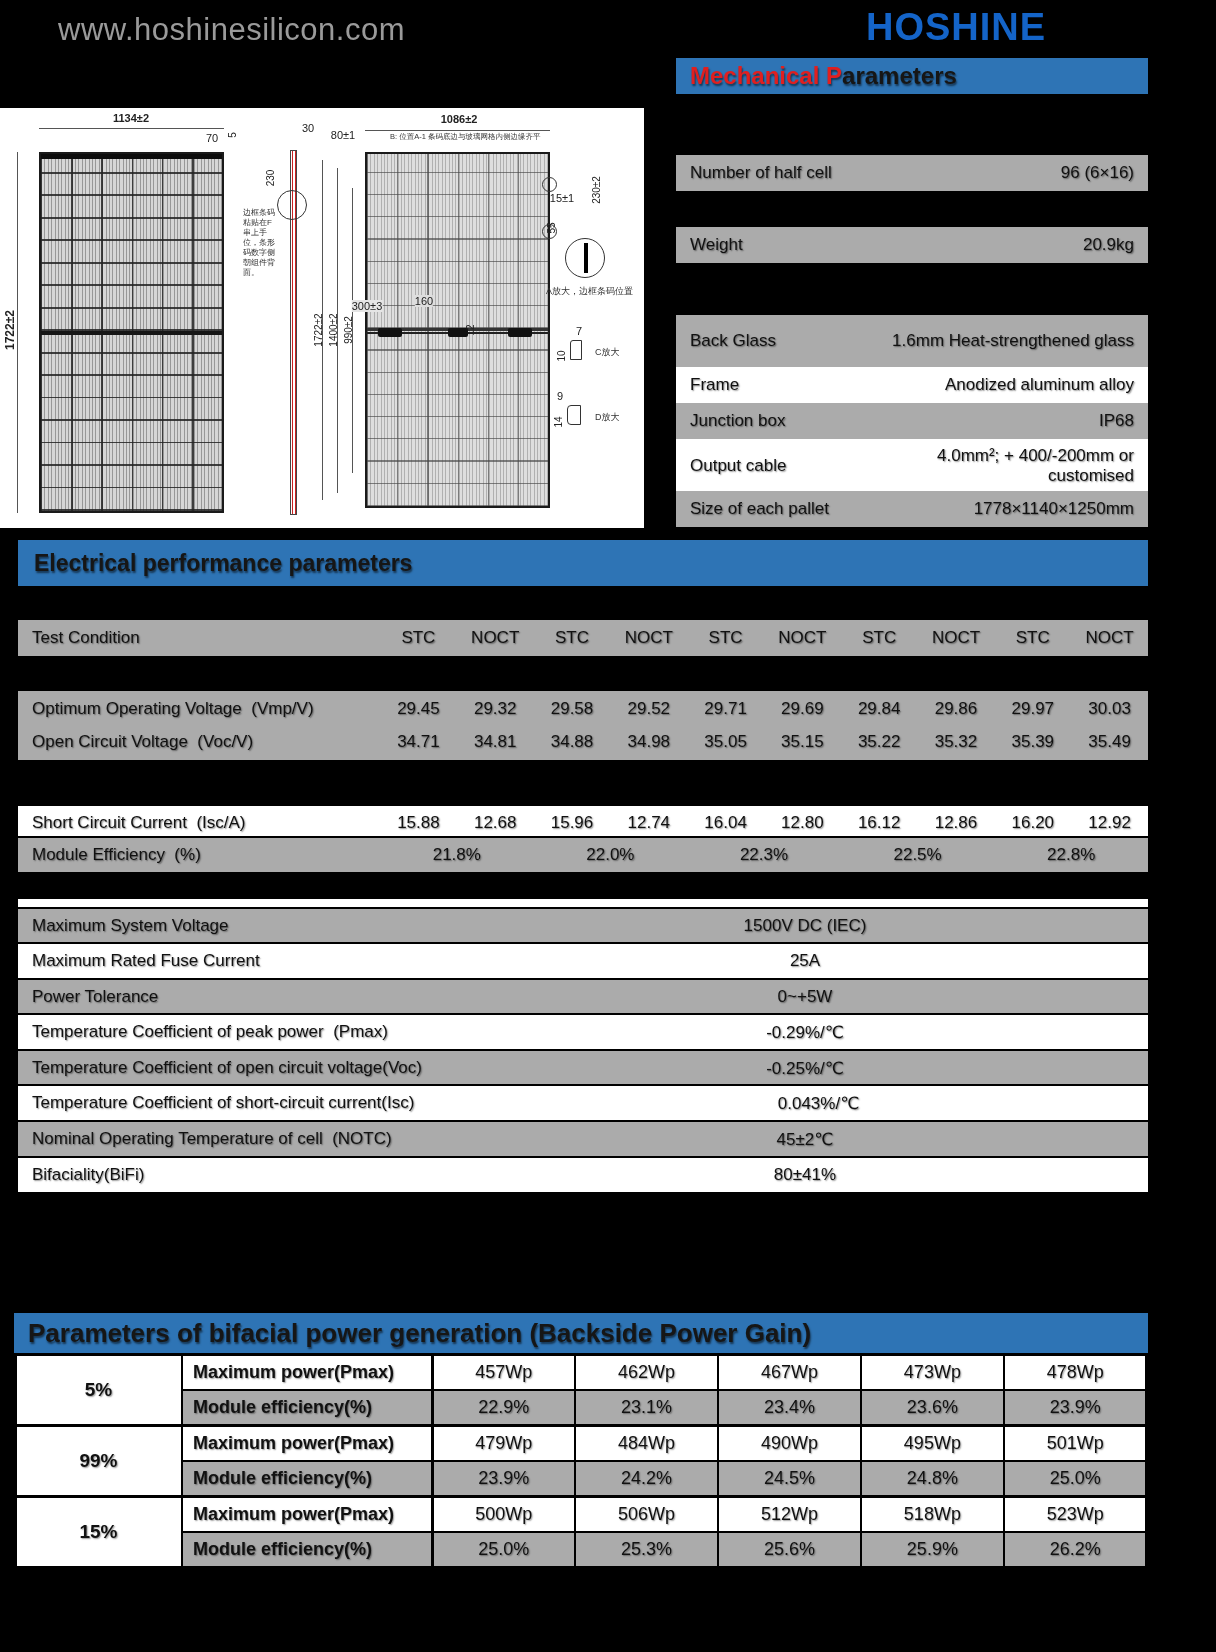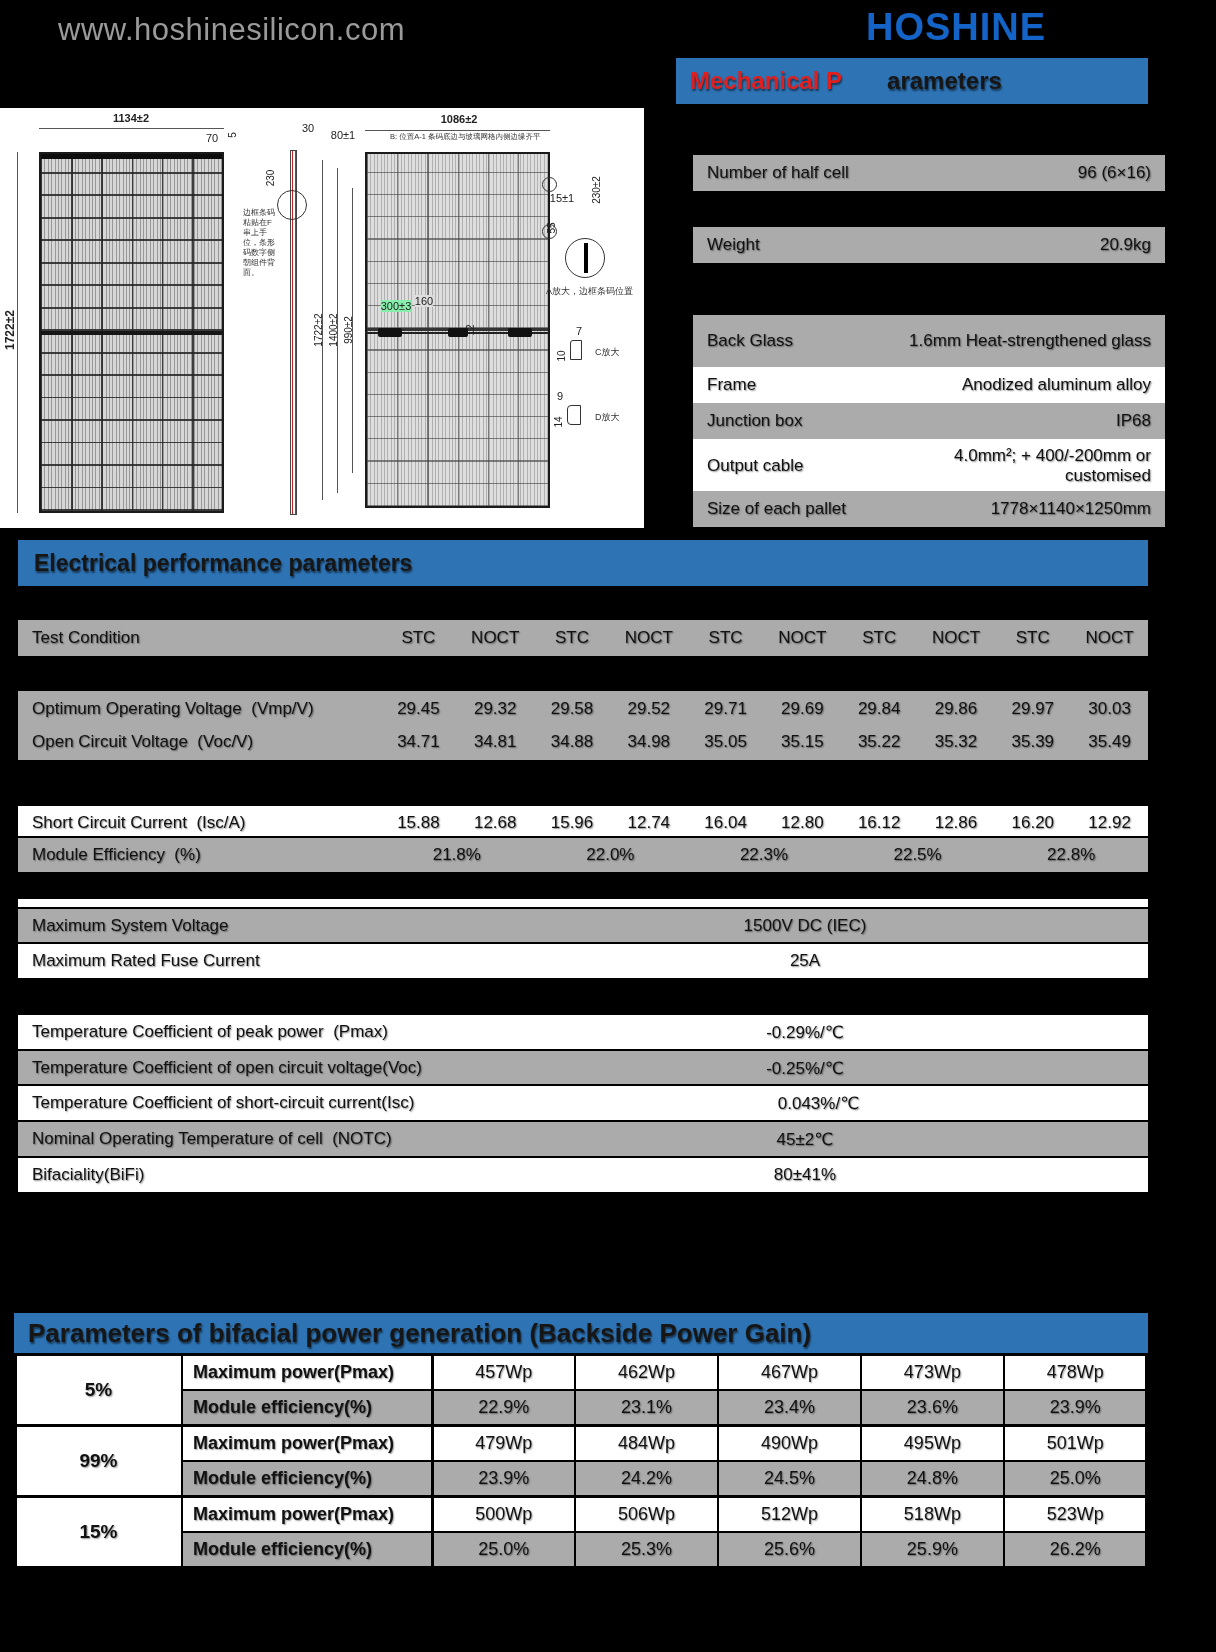--- a/index.html
+++ b/index.html
@@ -30,21 +30,21 @@
   .ptop{position:absolute;left:0;top:0;width:100%;height:5px;background:#0d0d0d;}
   .pmid{position:absolute;left:0;top:49.5%;width:100%;height:4px;background:#161616;}
   .sidestrip{position:absolute;border:1px solid #444;box-sizing:border-box;
      background:linear-gradient(90deg,#fff 0 1px,#c22 1px 2px,#fff 2px 4px,#c22 4px 5px,#fff 5px);}
   .circ{position:absolute;border:1.3px solid #333;border-radius:50%;box-sizing:border-box;}
   .jbox{position:absolute;height:9px;background:#111;border-radius:2px;}
   .cable{position:absolute;height:2px;background:#222;}
   .dshape{position:absolute;border:1.5px solid #333;box-sizing:border-box;background:#fff;}
   
   .mrow{position:absolute;left:676px;width:472px;display:flex;align-items:center;box-sizing:border-box;
-        font-size:17px;text-shadow:1px 1px 1.5px rgba(0,0,0,.45);margin-left:17px;}
+        font-size:17px;text-shadow:1px 1px 1.5px rgba(0,0,0,.45);}
   .mlabel{padding-left:14px;white-space:pre-wrap;}
   .mvalue{flex:1;text-align:right;padding-right:14px;white-space:pre-wrap;}
   .gray{background:#ABABAB;}
   .white{background:#FFFFFF;}
   
   .erow{position:absolute;left:18px;width:1130px;height:36px;display:flex;align-items:center;box-sizing:border-box;
         font-size:17px;text-shadow:1px 1px 1.5px rgba(0,0,0,.45);}
   .sep{border-top:2px solid #000;}
   .elabel{flex:0 0 362px;padding-left:14px;box-sizing:border-box;white-space:pre-wrap;}
   .evals{flex:1;display:flex;}
@@ -59,21 +59,21 @@
   .blabel{grid-column:2;justify-content:flex-start;padding-left:10px;font-weight:bold;}
 </style>
 </head>
 <body>
 
 <div id="canvas">
 
   <div class="abs site">www.hoshinesilicon.com</div>
   <div class="abs brand">HOSHINE</div>
 
-  <div class="abs bluebar" style="left:676px;top:58px;width:472px;height:46px;font-size:24px;padding-left:14px;gap:45px;">
+  <div class="abs bluebar" style="left:676px;top:58px;width:472px;height:36px;font-size:24px;padding-left:14px;">
     <span class="red">Mechanical P</span>
       <span>arameters</span>
   </div>
 
   <div class="abs draw">
 
     <div class="panel pfront" style="left:39px;top:44px;width:185px;height:361px;">
       <div class="ptop"></div>
       <div class="pmid"></div>
     </div>
@@ -96,21 +96,21 @@
     <div class="hline" style="left:365px;top:22px;width:185px;"></div>
     <div class="dim" style="left:459px;top:11px;font-weight:bold;">1086±2</div>
     <div class="dim" style="left:343px;top:27px;">80±1</div>
     <div class="note" style="left:390px;top:24px;width:160px;white-space:nowrap;font-size:7.5px;">B: 位置A-1 条码底边与玻璃网格内侧边缘齐平</div>
     <div class="vline" style="left:322px;top:52px;height:340px;"></div>
     <div class="vline" style="left:337px;top:60px;height:325px;"></div>
     <div class="vline" style="left:352px;top:80px;height:285px;"></div>
     <div class="dimr" style="left:318px;top:222px;">1722±2</div>
     <div class="dimr" style="left:333px;top:222px;">1400±2</div>
     <div class="dimr" style="left:348px;top:222px;">990±2</div>
-    <div class="dim" style="left:396px;top:198px;background:#86efac;">300±3</div>
+    <div class="dim" style="left:367px;top:198px;background:#e5e5e5;">300±3</div>
     <div class="dim" style="left:424px;top:193px;background:#dedede;">160</div>
     <div class="dimr" style="left:470px;top:222px;">12</div>
     <div class="cable" style="left:366px;top:224px;width:183px;"></div>
     <div class="jbox" style="left:378px;top:220px;width:24px;"></div>
     <div class="jbox" style="left:448px;top:220px;width:20px;"></div>
     <div class="jbox" style="left:508px;top:220px;width:24px;"></div>
     <div class="circ" style="left:542px;top:69px;width:15px;height:15px;"></div>
     <div class="circ" style="left:542px;top:116px;width:15px;height:15px;"></div>
 
     <div class="dim" style="left:562px;top:90px;">15±1</div>
@@ -244,20 +244,24 @@
     <span class="elabel">Operating Temperature Range  (℃)</span>
     <span class="ewide">-40℃~ +85℃</span>
   </div>
   <div class="erow gray sep" style="top:907px;">
     <span class="elabel">Maximum System Voltage</span>
     <span class="ewide">1500V DC  (IEC)</span>
   </div>
   <div class="erow white sep" style="top:942px;">
     <span class="elabel">Maximum Rated Fuse Current</span>
     <span class="ewide">25A</span>
+  </div>
+  <div class="erow gray sep" style="top:978px;">
+    <span class="elabel">Power Tolerance</span>
+    <span class="ewide">0~+5W</span>
   </div>
   <div class="erow white sep" style="top:1013px;">
     <span class="elabel" style="flex-basis:500px;">Temperature Coefficient of peak power  (Pmax)</span>
     <span class="ewide" style="left:-28px;">-0.29%/℃</span>
   </div>
   <div class="erow gray sep" style="top:1049px;">
     <span class="elabel" style="flex-basis:500px;">Temperature Coefficient of open circuit voltage(Voc)</span>
     <span class="ewide" style="left:-28px;">-0.25%/℃</span>
   </div>
   <div class="erow white sep" style="top:1084px;gap:27px;">

